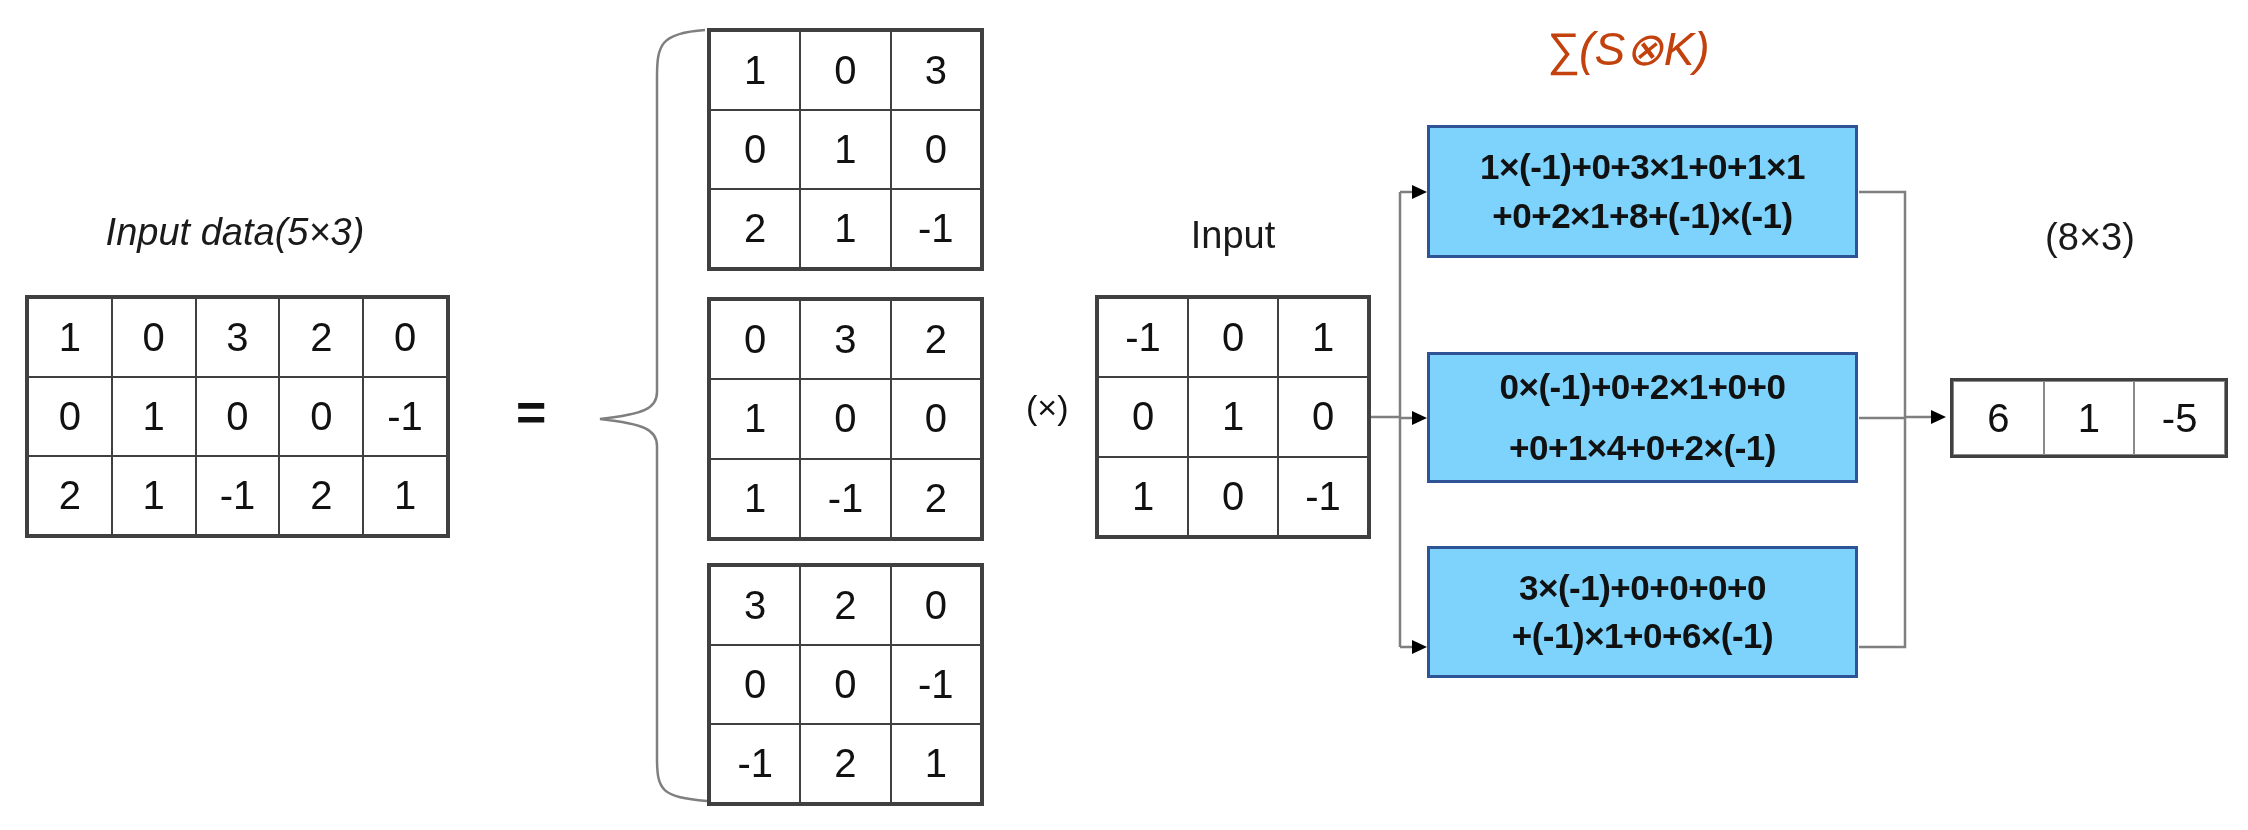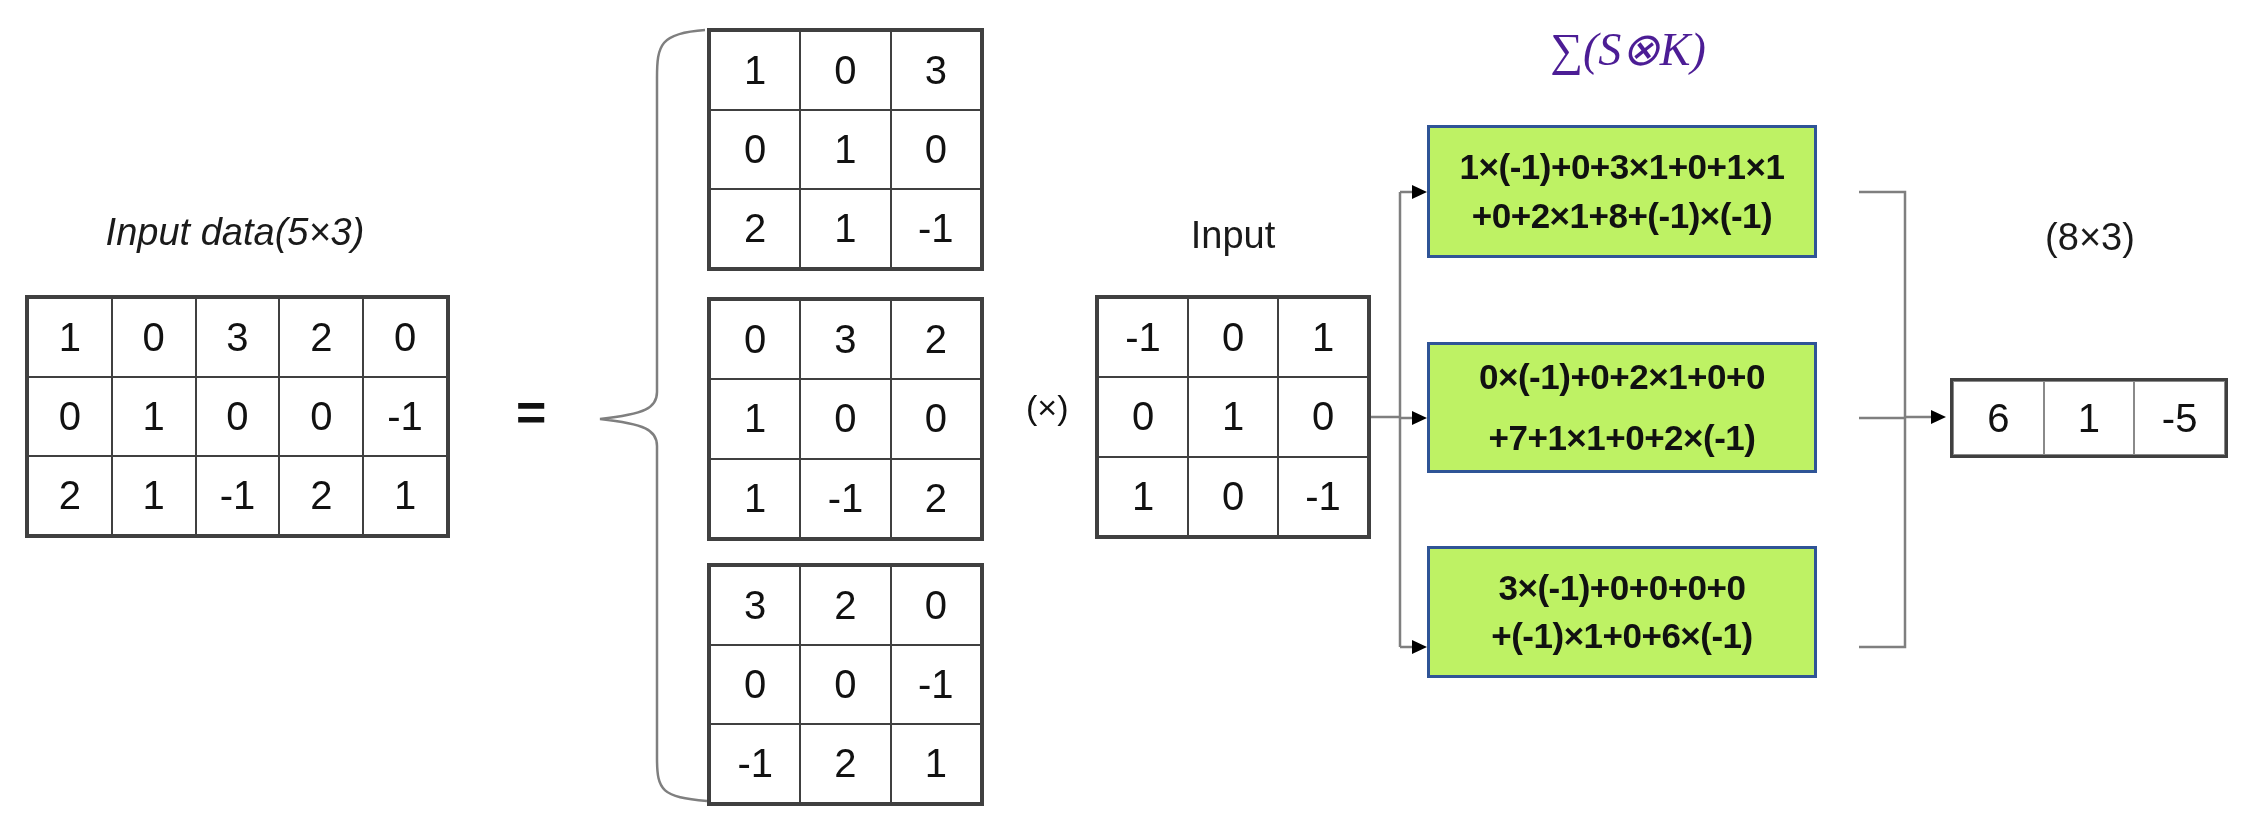--- a/index.html
+++ b/index.html
@@ -6,28 +6,28 @@
   #canvas{position:relative;width:2248px;height:830px;background:#fff;overflow:hidden;
           font-family:"Liberation Sans",sans-serif;color:#111;}
   .label{position:absolute;text-align:center;font-size:38px;color:#1a1a1a;line-height:1.45;}
   .grid{position:absolute;display:grid;grid-auto-rows:1fr;background:#fff;
         border:3px solid #404040;box-sizing:border-box;z-index:2;}
   .cols5{grid-template-columns:repeat(5,1fr);}
   .cols3{grid-template-columns:repeat(3,1fr);}
   .grid .cell{display:flex;align-items:center;justify-content:center;
         border:1.5px solid #404040;font-size:40px;color:#111;}
   .gray-sep .cell{border-color:#8a8a8a;}
-  .fbox{position:absolute;left:1427px;width:390px;box-sizing:border-box;
-        border:3px solid var(--box-border,#2f5496);background:#bef264;z-index:2;
+  .fbox{position:absolute;left:1427px;width:431px;box-sizing:border-box;
+        border:3px solid var(--box-border,#2f5496);background:#7dd3fc;z-index:2;
         display:flex;flex-direction:column;justify-content:center;align-items:center;
         font-weight:bold;font-size:35px;letter-spacing:-0.5px;line-height:1.38;}
   #equals{position:absolute;left:516px;top:382px;font-size:52px;font-weight:bold;}
   #times{position:absolute;left:1026px;top:388px;font-size:34px;}
   #sigma-title{position:absolute;left:1413px;top:22px;width:430px;text-align:center;
-        font-family:Liberation Serif, serif;font-style:italic;font-size:46px;color:#4c1d95;}
+        font-family:Liberation Sans, sans-serif;font-style:italic;font-size:46px;color:#c2410c;}
   svg#overlay{position:absolute;left:0;top:0;z-index:1;}
   .conn{stroke:var(--connector,#7f7f7f);stroke-width:2.5;fill:none;}
   .ahead{fill:#000;stroke:none;}
 </style>
 </head>
 <body>
 
 <div id="canvas">
 
   <svg id="overlay" width="2248" height="830" viewBox="0 0 2248 830">
@@ -116,23 +116,23 @@
       <div class="cell">0</div>
       <div class="cell">-1</div>
     </div>
 
   <div id="sigma-title">∑(S⊗K)</div>
 
   <div class="fbox" style="top:125px;height:133px;">
     <span>1×(-1)+0+3×1+0+1×1</span>
     <span>+0+2×1+8+(-1)×(-1)</span>
   </div>
-  <div class="fbox" style="top:342px;height:131px;gap:12px;">
+  <div class="fbox" style="top:352px;height:131px;gap:12px;">
     <span>0×(-1)+0+2×1+0+0</span>
-    <span>+7+1×1+0+2×(-1)</span>
+    <span>+0+1×4+0+2×(-1)</span>
   </div>
   <div class="fbox" style="top:546px;height:132px;">
     <span>3×(-1)+0+0+0+0</span>
     <span>+(-1)×1+0+6×(-1)</span>
   </div>
 
   <div class="label" style="left:1952px;top:210px;width:276px;">
     <div>(8×3)</div>
   </div>
   <div class="grid cols3 gray-sep" style="left:1950px;top:378px;width:278px;height:80px;">

